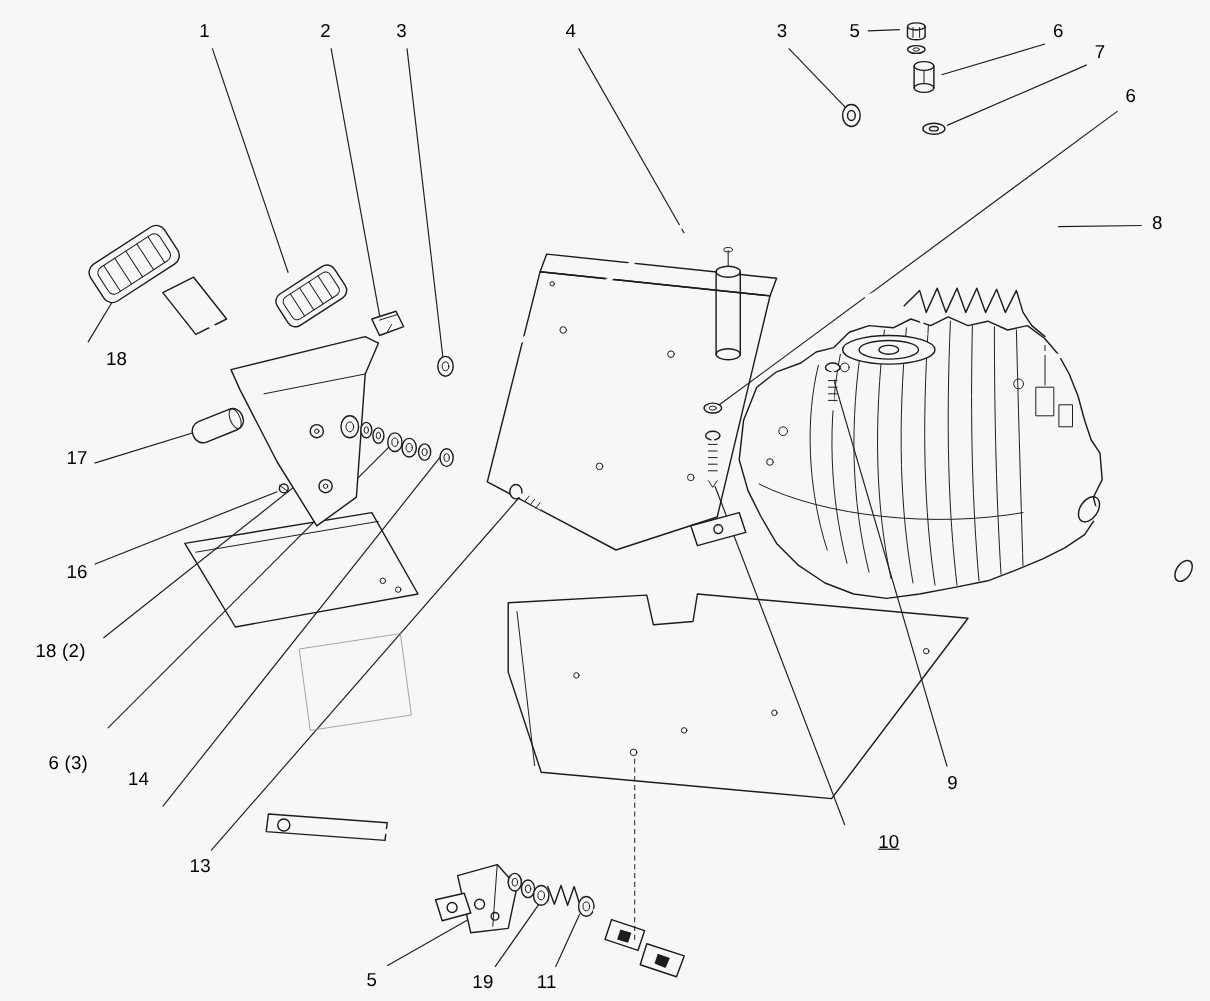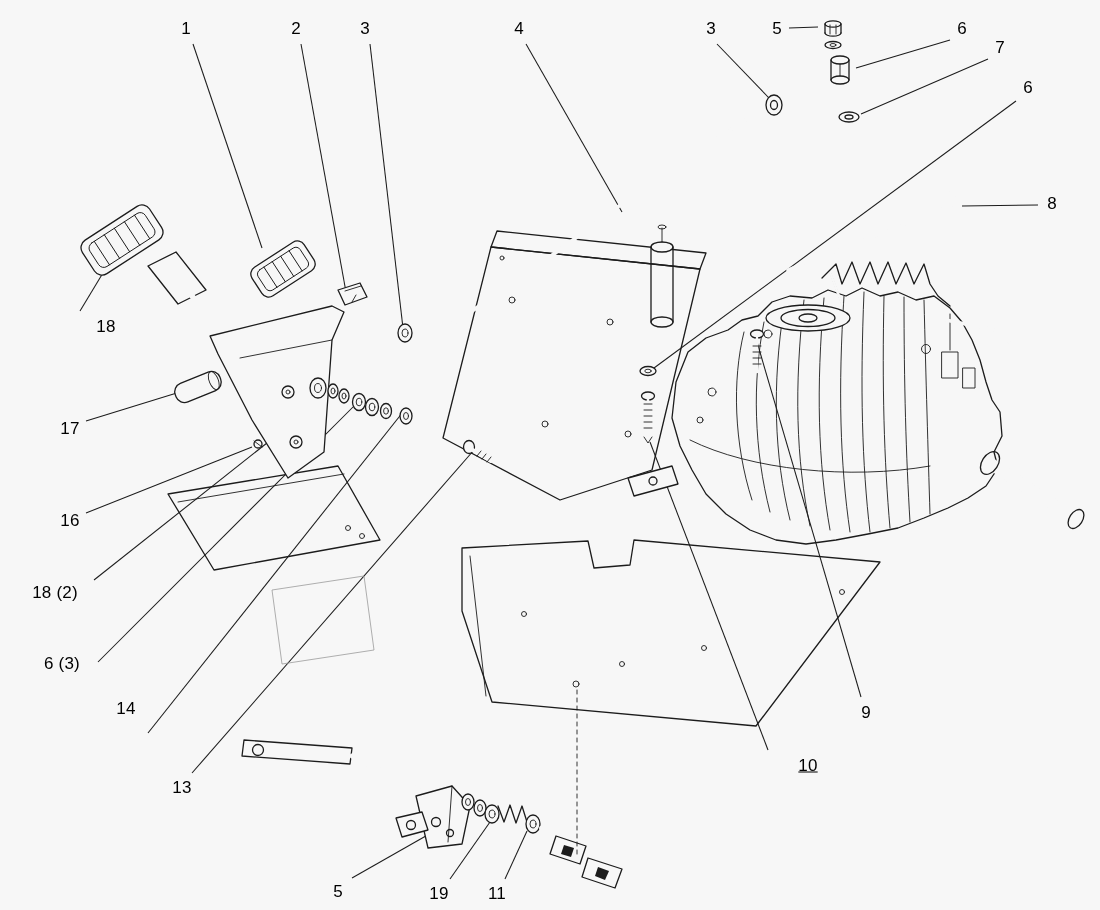--- a/index.html
+++ b/index.html
@@ -276,24 +276,24 @@
       <div class="callout" style="left: 296px; top: 28px;">2</div>
       <div class="callout" style="left: 365px; top: 28px;">3</div>
       <div class="callout" style="left: 519px; top: 28px;">4</div>
       <div class="callout" style="left: 711px; top: 28px;">3</div>
       <div class="callout" style="left: 777px; top: 28px;">5</div>
       <div class="callout" style="left: 962px; top: 28px;">6</div>
       <div class="callout" style="left: 1000px; top: 47px;">7</div>
       <div class="callout" style="left: 1028px; top: 87px;">6</div>
       <div class="callout" style="left: 1052px; top: 203px;">8</div>
       <div class="callout" style="left: 70px; top: 326px; margin-left: 36px;">18</div>
-      <div class="callout" style="left: 70px; top: 428px;">17</div>
+      <div class="callout" style="left: 70px; top: 416px;">17</div>
       <div class="callout" style="left: 70px; top: 520px;">16</div>
       <div class="callout" style="left: 55px; top: 592px;">18 (2)</div>
-      <div class="callout" style="left: 62px; top: 663px;">6 (3)</div>
+      <div class="callout" style="left: 62px; top: 694px;">6 (3)</div>
       <div class="callout" style="left: 126px; top: 708px;">14</div>
       <div class="callout" style="left: 182px; top: 787px;">13</div>
       <div class="callout" style="left: 866px; top: 712px;">9</div>
       <div class="callout" style="left: 808px; top: 765px; text-decoration: underline;">10</div>
       <div class="callout" style="left: 338px; top: 891px;">5</div>
       <div class="callout" style="left: 439px; top: 893px;">19</div>
       <div class="callout" style="left: 497px; top: 893px; text-align: center;">11</div>
     </div>
 </div>
 

